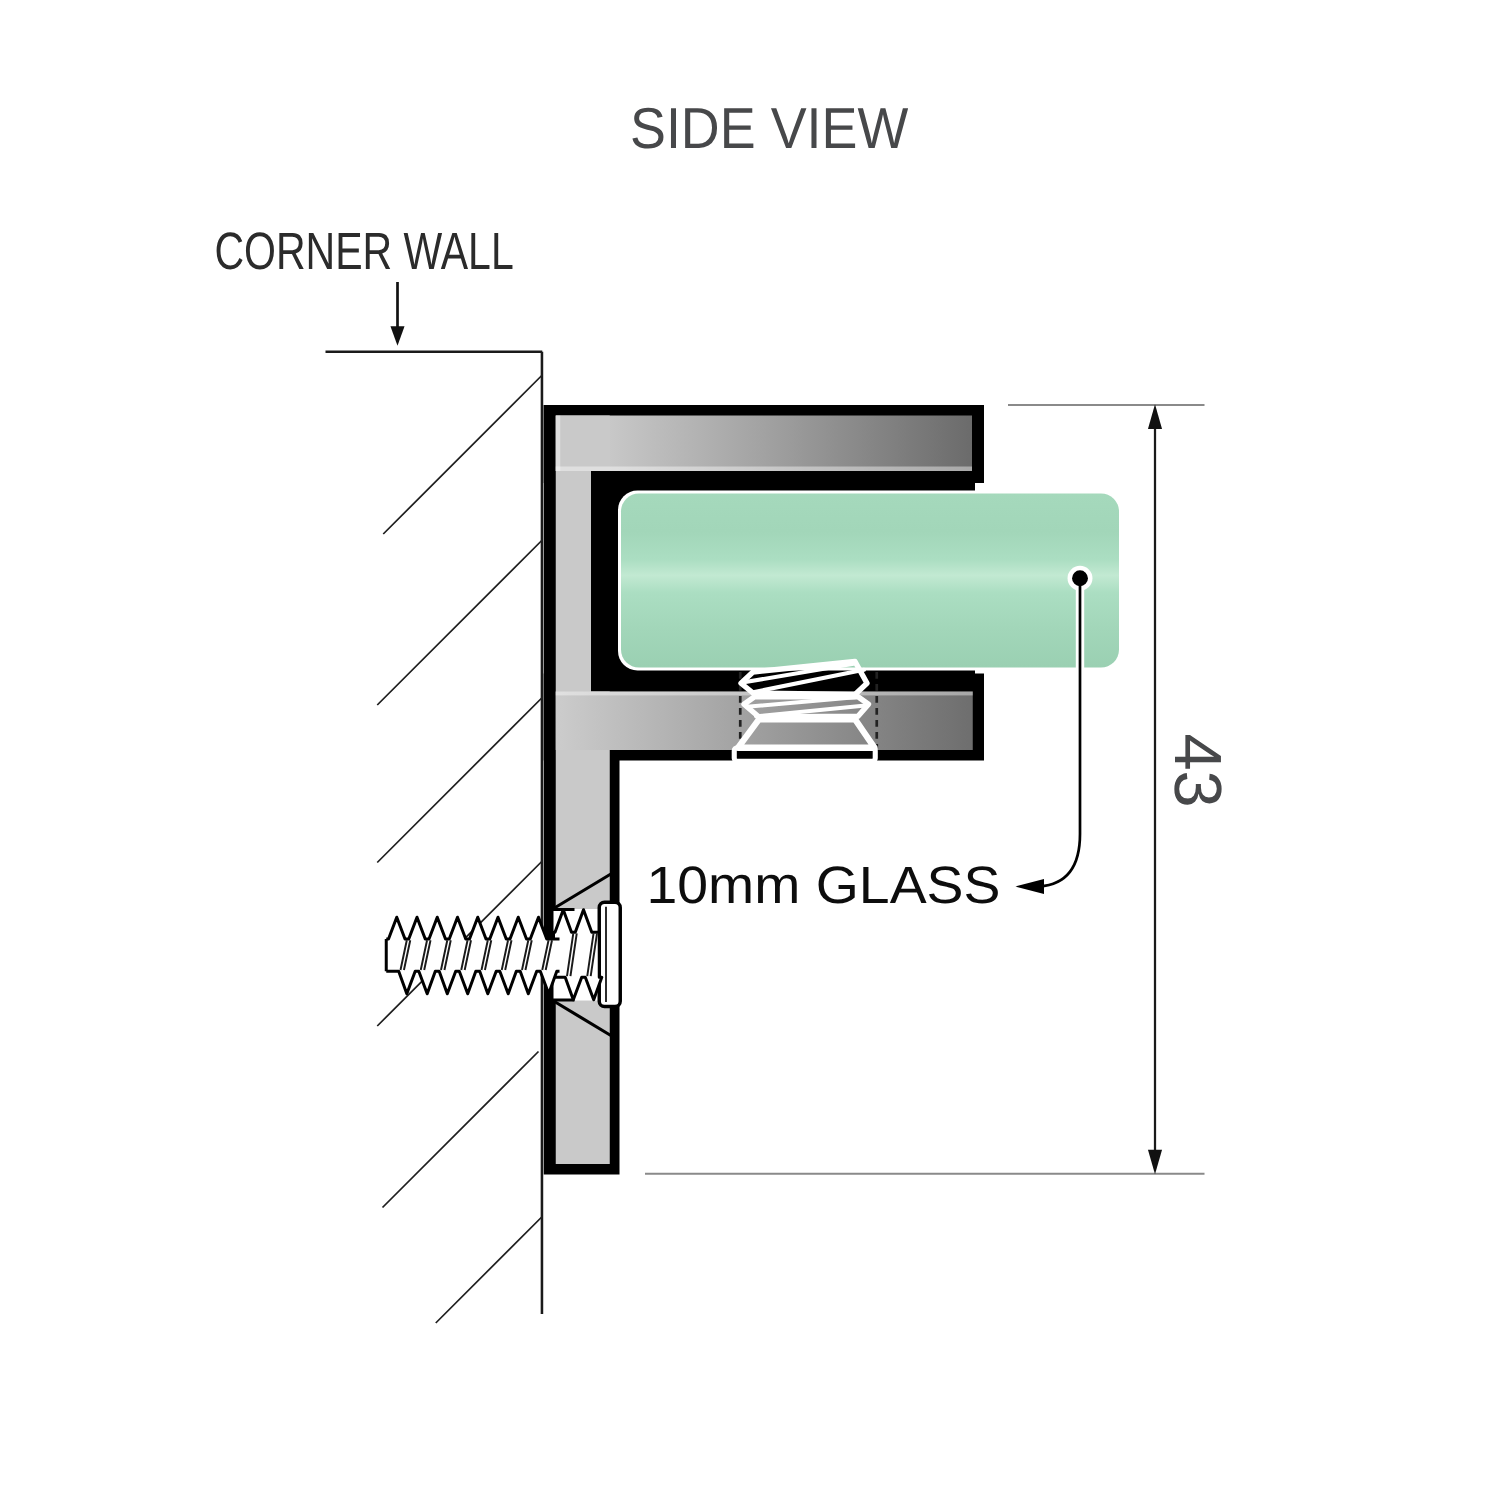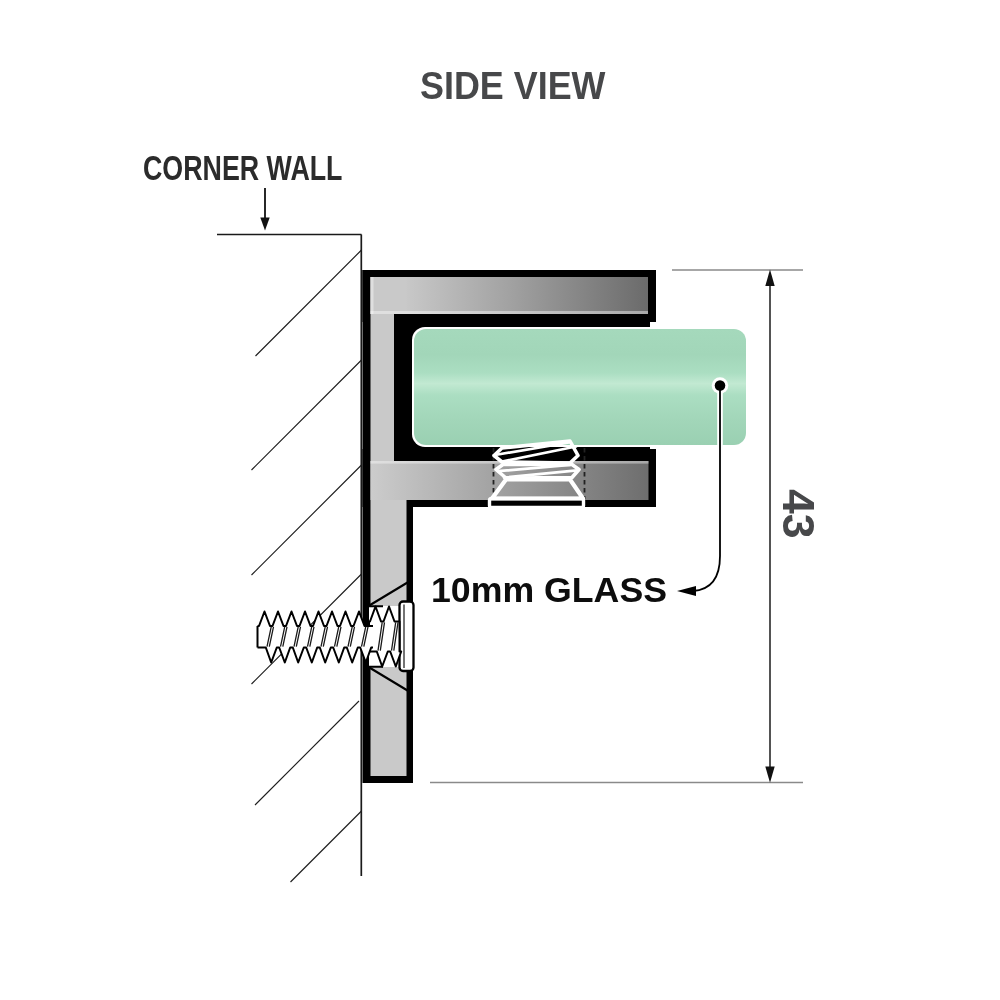--- a/index.html
+++ b/index.html
@@ -1,17 +1,17 @@
 <!DOCTYPE html>
 <html><head>
 <meta charset="utf-8">
 <style>
   html,body { margin:0; padding:0; background:#ffffff; }
   .page { position:relative; width:1000px; height:1000px; background:#fff;
-          font-family:"Liberation Sans", sans-serif;font-weight:bold; }
+          font-family:"Liberation Sans", sans-serif; }
   svg text { font-family:"Liberation Sans", sans-serif; }
 </style>
 </head>
 <body>
 <div class="page">
 <svg width="1000" height="1000" viewBox="0 0 1000 1000">
   <defs>
     <linearGradient id="metalH" x1="0" y1="0" x2="1" y2="0">
       <stop offset="0" stop-color="#d5d5d5"></stop>
       <stop offset="0.5" stop-color="#a2a2a2"></stop>

